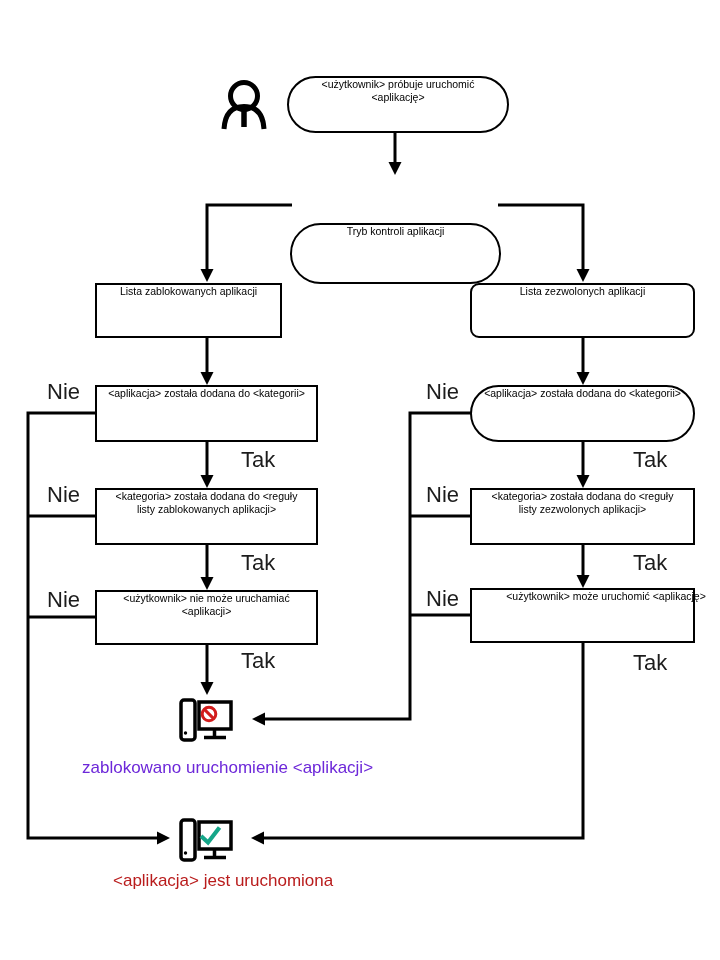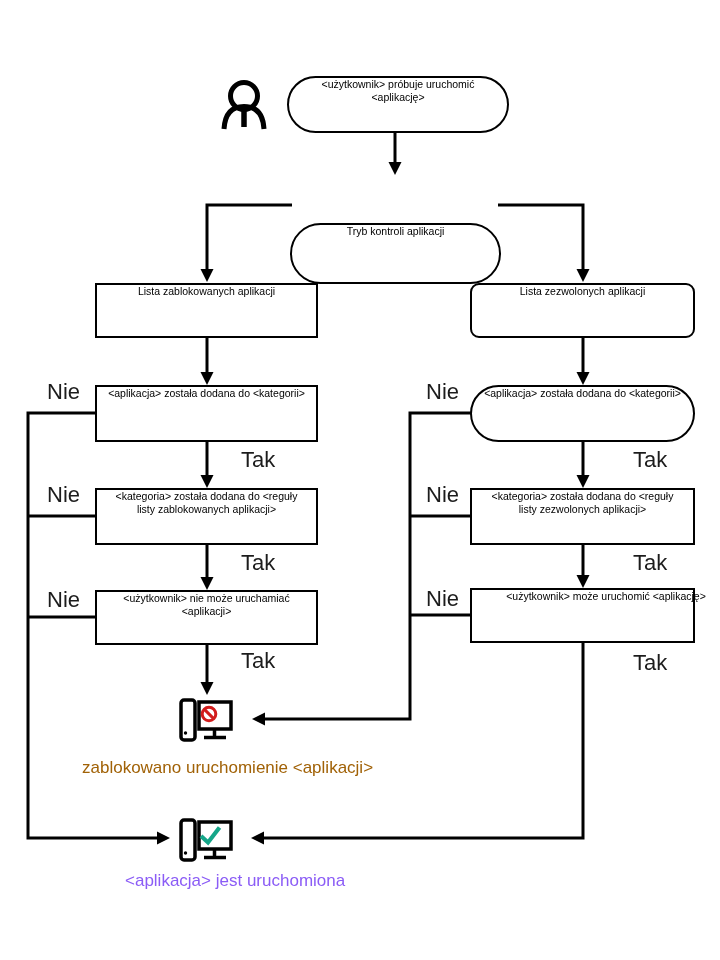--- a/index.html
+++ b/index.html
@@ -15,22 +15,22 @@
     font-size:10.5px;line-height:13px;color:#000000;white-space:nowrap;
   }
   .node span{display:block;}
   .stadium{border-radius:29px;}
   .oval{border-radius:31px;}
   .lbl{
     position:absolute;font-size:22px;line-height:20px;color:#1c1c1c;
     white-space:nowrap;
   }
   .outcome{position:absolute;font-size:17px;line-height:20px;white-space:nowrap;}
-  .outcome.blocked{color:#a16207;}
-  .outcome.running{color:#8b5cf6;margin-left:12px;}
+  .outcome.blocked{color:#6d28d9;}
+  .outcome.running{color:#b91c1c;}
 </style>
 </head>
 <body>
 
 <div class="canvas">
 
   <svg class="wires" width="720" height="960" viewBox="0 0 720 960">
     <g stroke="#000000" stroke-width="3" fill="none">
 
       <path d="M395,133 V162"></path>
@@ -103,21 +103,21 @@
 
   <div class="node stadium" style="left:287px;top:76px;width:222px;height:57px;">
     <span>&lt;użytkownik&gt; próbuje uruchomić</span>
     <span>&lt;aplikację&gt;</span>
   </div>
 
   <div class="node oval" style="left:290px;top:175px;width:211px;height:61px;margin-top:48px;">
     <span>Tryb kontroli aplikacji</span>
   </div>
 
-  <div class="node" style="left:95px;top:283px;width:223px;height:55px;">
+  <div class="node" style="left:95px;top:283px;width:187px;height:55px;">
     <span>Lista zablokowanych aplikacji</span>
   </div>
 
   <div class="node" style="left:470px;top:283px;width:225px;height:55px;border-radius:9px;">
     <span>Lista zezwolonych aplikacji</span>
   </div>
 
   <div class="node" style="left:95px;top:385px;width:223px;height:57px;">
     <span>&lt;aplikacja&gt; została dodana do &lt;kategorii&gt;</span>
   </div>

